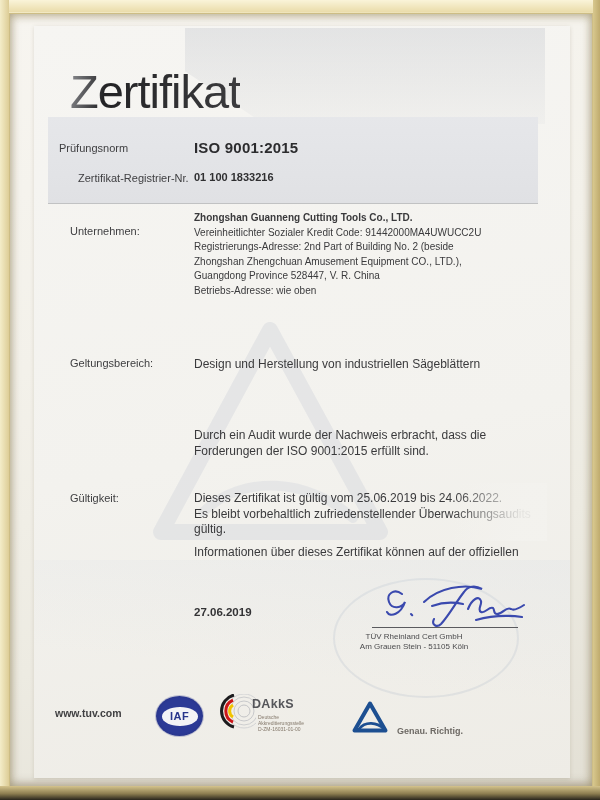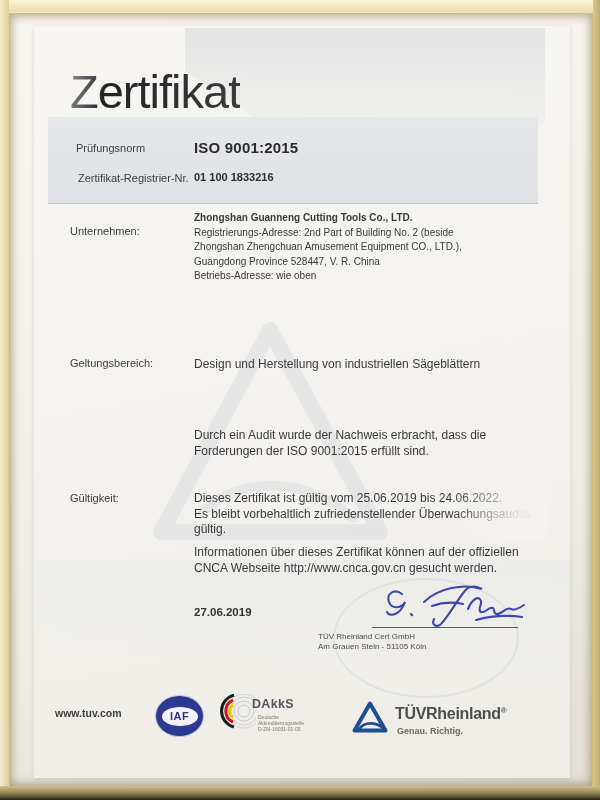--- a/index.html
+++ b/index.html
@@ -52,21 +52,21 @@
   .block{left:194px;width:350px;}
   .para{font-size:12px;line-height:15.6px;color:#3a3a3c;}
   
   .wm-tri{left:148px;top:316px;opacity:.55;pointer-events:none;}
   .wm-seal{left:333px;top:578px;width:182px;height:116px;border-radius:50%;
     border:2px solid rgba(160,176,196,.20);pointer-events:none;}
   
   .date{left:194px;top:606px;font-size:11.5px;font-weight:bold;color:#333335;}
   .sig-svg{left:380px;top:582px;}
   .sig-line{left:372px;top:627px;width:146px;height:1px;background:#5a5a5e;}
-  .issuer{left:318px;top:632px;width:192px;text-align:left;
+  .issuer{left:318px;top:632px;width:192px;text-align:center;
     font-size:8px;line-height:9.8px;color:#4b4b4d;}
   
   .website{left:55px;top:707px;font-size:10.5px;font-weight:bold;color:#404042;}
   .iaf{left:156px;top:696px;width:47px;height:40px;border-radius:50%;
     background:radial-gradient(#2c3a96 60%,#1f2a73);display:flex;align-items:center;justify-content:center;
     box-shadow:0 0 0 1px rgba(40,50,140,.25);}
   .iaf-inner{width:36px;height:19px;border-radius:50%;background:#f3f3f6;
     display:flex;align-items:center;justify-content:center;
     font-size:11px;font-weight:bold;color:#27348b;letter-spacing:.5px;}
   .dakks{left:220px;top:694px;width:115px;height:46px;}
@@ -92,28 +92,29 @@
     <path d="M122 14 L232 216 H13 Z" fill="none" stroke="#dadce0" stroke-width="16" stroke-linejoin="round"></path>
     <path d="M55 196 C95 158 160 162 205 202" fill="none" stroke="#dcdee2" stroke-width="10" stroke-linecap="round"></path>
   </svg>
   <div class="abs wm-seal"></div>
 
   <div class="abs sheen-top"></div>
   <div class="abs sheen-band"></div>
 
   <div class="abs title">Zertifikat</div>
   <div class="abs band"></div>
-  <div class="abs lbl" style="left:76px;top:142px;">Prüfungsnorm</div>
+  <div class="abs lbl" style="left:59px;top:142px;">Prüfungsnorm</div>
   <div class="abs val-big" style="left:194px;top:139px;">ISO 9001:2015</div>
   <div class="abs lbl" style="left:78px;top:172px;">Zertifikat-Registrier-Nr.</div>
   <div class="abs val" style="left:194px;top:171px;">01 100 1833216</div>
 
   <div class="abs lbl" style="left:70px;top:225px;">Unternehmen:</div>
   <div class="abs block body" style="top:211px;">
     <div class="b">Zhongshan Guanneng Cutting Tools Co., LTD.</div>
+    <div>Vereinheitlichter Sozialer Kredit Code: 91442000MA4UWUCC2U</div>
     <div>Registrierungs-Adresse: 2nd Part of Building No. 2 (beside</div>
     <div>Zhongshan Zhengchuan Amusement Equipment CO., LTD.),</div>
     <div>Guangdong Province 528447, V. R. China</div>
     <div>Betriebs-Adresse: wie oben</div>
   </div>
 
   <div class="abs lbl" style="left:70px;top:357px;">Geltungsbereich:</div>
   <div class="abs block para" style="top:357px;">Design und Herstellung von industriellen Sägeblättern</div>
 
   <div class="abs block para" style="top:428px;">
@@ -124,21 +125,20 @@
   <div class="abs lbl" style="left:70px;top:492px;">Gültigkeit:</div>
   <div class="abs block para" style="top:491px;">
     <div>Dieses Zertifikat ist gültig vom 25.06.2019 bis 24.06.2022.</div>
     <div>Es bleibt vorbehaltlich zufriedenstellender Überwachungsaudits</div>
     <div>gültig.</div>
   </div>
   <div class="abs sheen-mid"></div>
 
   <div class="abs block para" style="top:545px;">
     <div>Informationen über dieses Zertifikat können auf der offiziellen</div>
-    <div>CNCA Webseite http://www.cnca.gov.cn gesucht werden.</div>
   </div>
 
   <div class="abs date">27.06.2019</div>
   <svg class="abs sig-svg" width="150" height="48" viewBox="0 0 150 48">
     <g fill="none" stroke="#3a49ae" stroke-width="2.1" stroke-linecap="round">
       <path d="M22 12 C14 6 6 12 9 20 C12 28 22 26 25 20 C21 32 10 36 7 30"></path>
       <path d="M31 32 l1.2 1.2"></path>
       <path d="M44 20 C58 6 84 1 102 7 C95 3 88 4 84 10 C76 20 70 32 61 42 C57 46 51 43 54 37"></path>
       <path d="M52 24 C63 20 74 20 83 22"></path>
       <path d="M88 27 C92 17 99 13 101 19 C102 23 97 28 101 30 C105 32 109 24 113 26 C115 28 113 32 117 32 C123 32 126 24 131 27 C134 29 138 27 144 23"></path>
@@ -174,17 +174,16 @@
       <div>Deutsche</div>
       <div>Akkreditierungsstelle</div>
       <div>D-ZM-16031-01-00</div>
     </div>
   </div>
 
   <svg class="abs tuv-logo" width="38" height="34" viewBox="0 0 38 34">
     <path d="M19 3.5 L34.5 30.5 H3.5 Z" fill="none" stroke="#1d4f91" stroke-width="4" stroke-linejoin="round"></path>
     <path d="M8 29 C14 21 26 22 33 29" fill="none" stroke="#1d4f91" stroke-width="2.6" stroke-linecap="round"></path>
   </svg>
-  <div class="abs tuv-brand"><span>TÜVRheinland</span><sup>®</sup></div>
   <div class="abs tuv-slogan">Genau. Richtig.</div>
 
   <div class="abs frame-bottom"></div>
 </div>
 
 </body></html>

